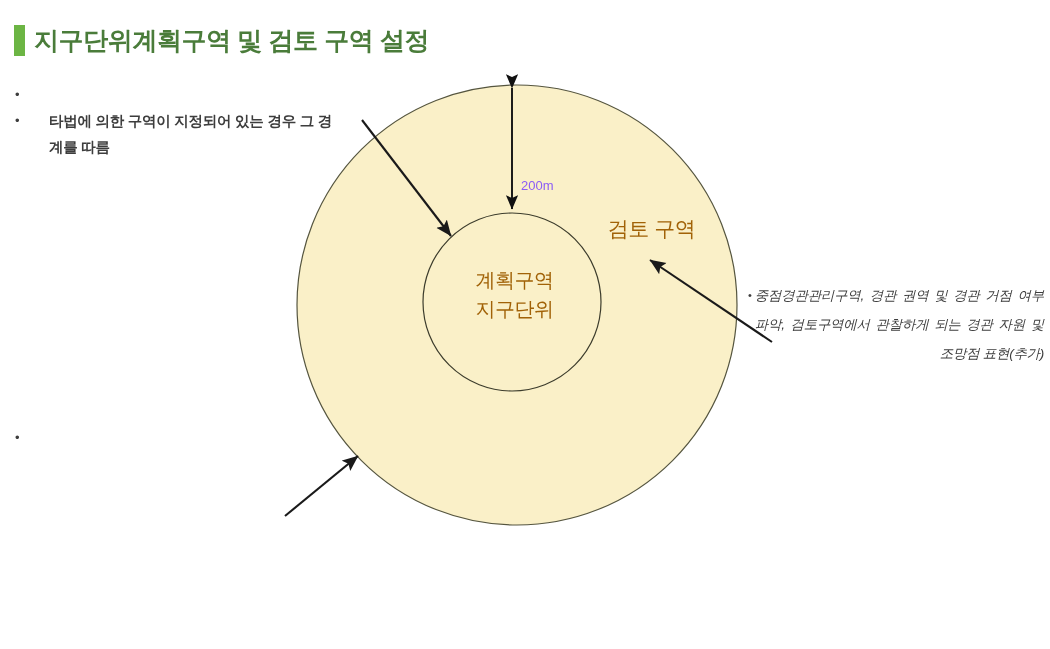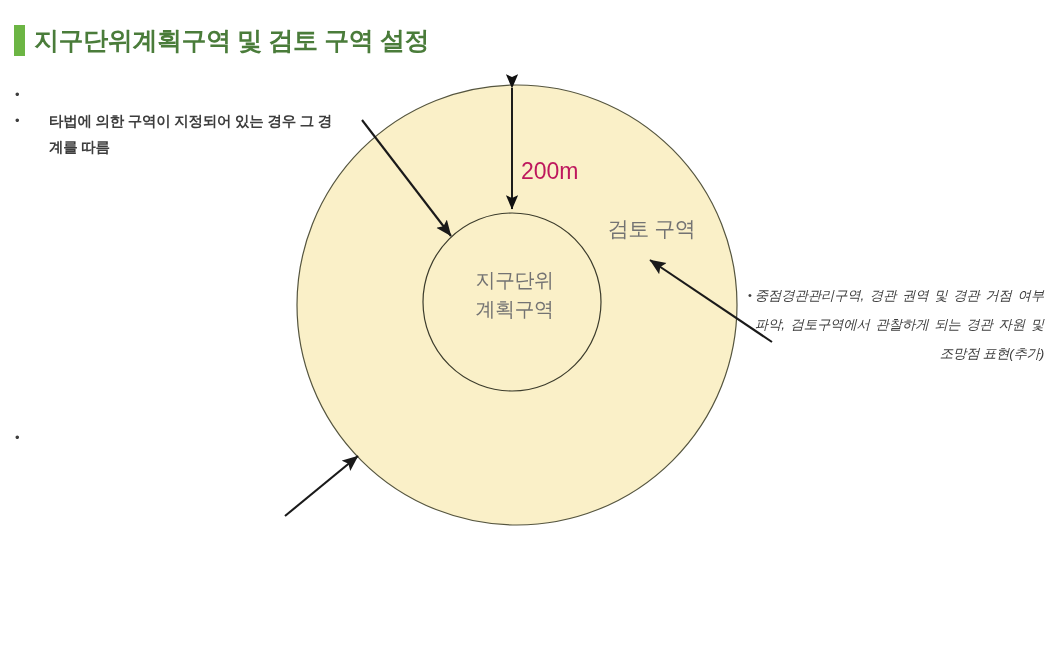--- a/index.html
+++ b/index.html
@@ -118,43 +118,43 @@
     left: 0;
     top: 0;
     width: 1050px;
     height: 649px;
     pointer-events: none;
   }
 
   .circle-label {
     position: absolute;
     text-align: center;
-    color: #737373;
+    color: #a16207;
     letter-spacing: -0.5px;
   }
   #inner-label {
     left: 432px;
     top: 266px;
     width: 165px;
     font-size: 20px;
     line-height: 29px;
   }
   #outer-label {
     left: 584px;
     top: 215px;
     width: 135px;
     font-size: 21px;
     line-height: 28px;
   }
   #distance-label {
     position: absolute;
     left: 521px;
-    top: 158px;
-    font-size: 23px;
-    color: #be185d;
+    top: 178px;
+    font-size: 13px;
+    color: #8b5cf6;
     letter-spacing: 0px;
   }
 </style>
 </head>
 <body>
 
 <div id="title-row">
   <div id="title-accent"></div>
   <div id="page-title">지구단위계획구역 및 검토 구역 설정</div>
 </div>
@@ -204,15 +204,15 @@
   <line x1="772" y1="342" x2="650" y2="260" stroke="#1a1a1a" stroke-width="2.1" marker-end="url(#arrowhead)"></line>
 
   <line x1="285" y1="516" x2="358" y2="456" stroke="#1a1a1a" stroke-width="2.1" marker-end="url(#arrowhead)"></line>
 </svg>
 
 <div id="distance-label" class="circle-label">200m</div>
 
 <div id="outer-label" class="circle-label">검토 구역</div>
 
 <div id="inner-label" class="circle-label">
+  <div>계획구역</div>
   <div>지구단위</div>
-  <div>계획구역</div>
 </div>
 
 </body></html>

